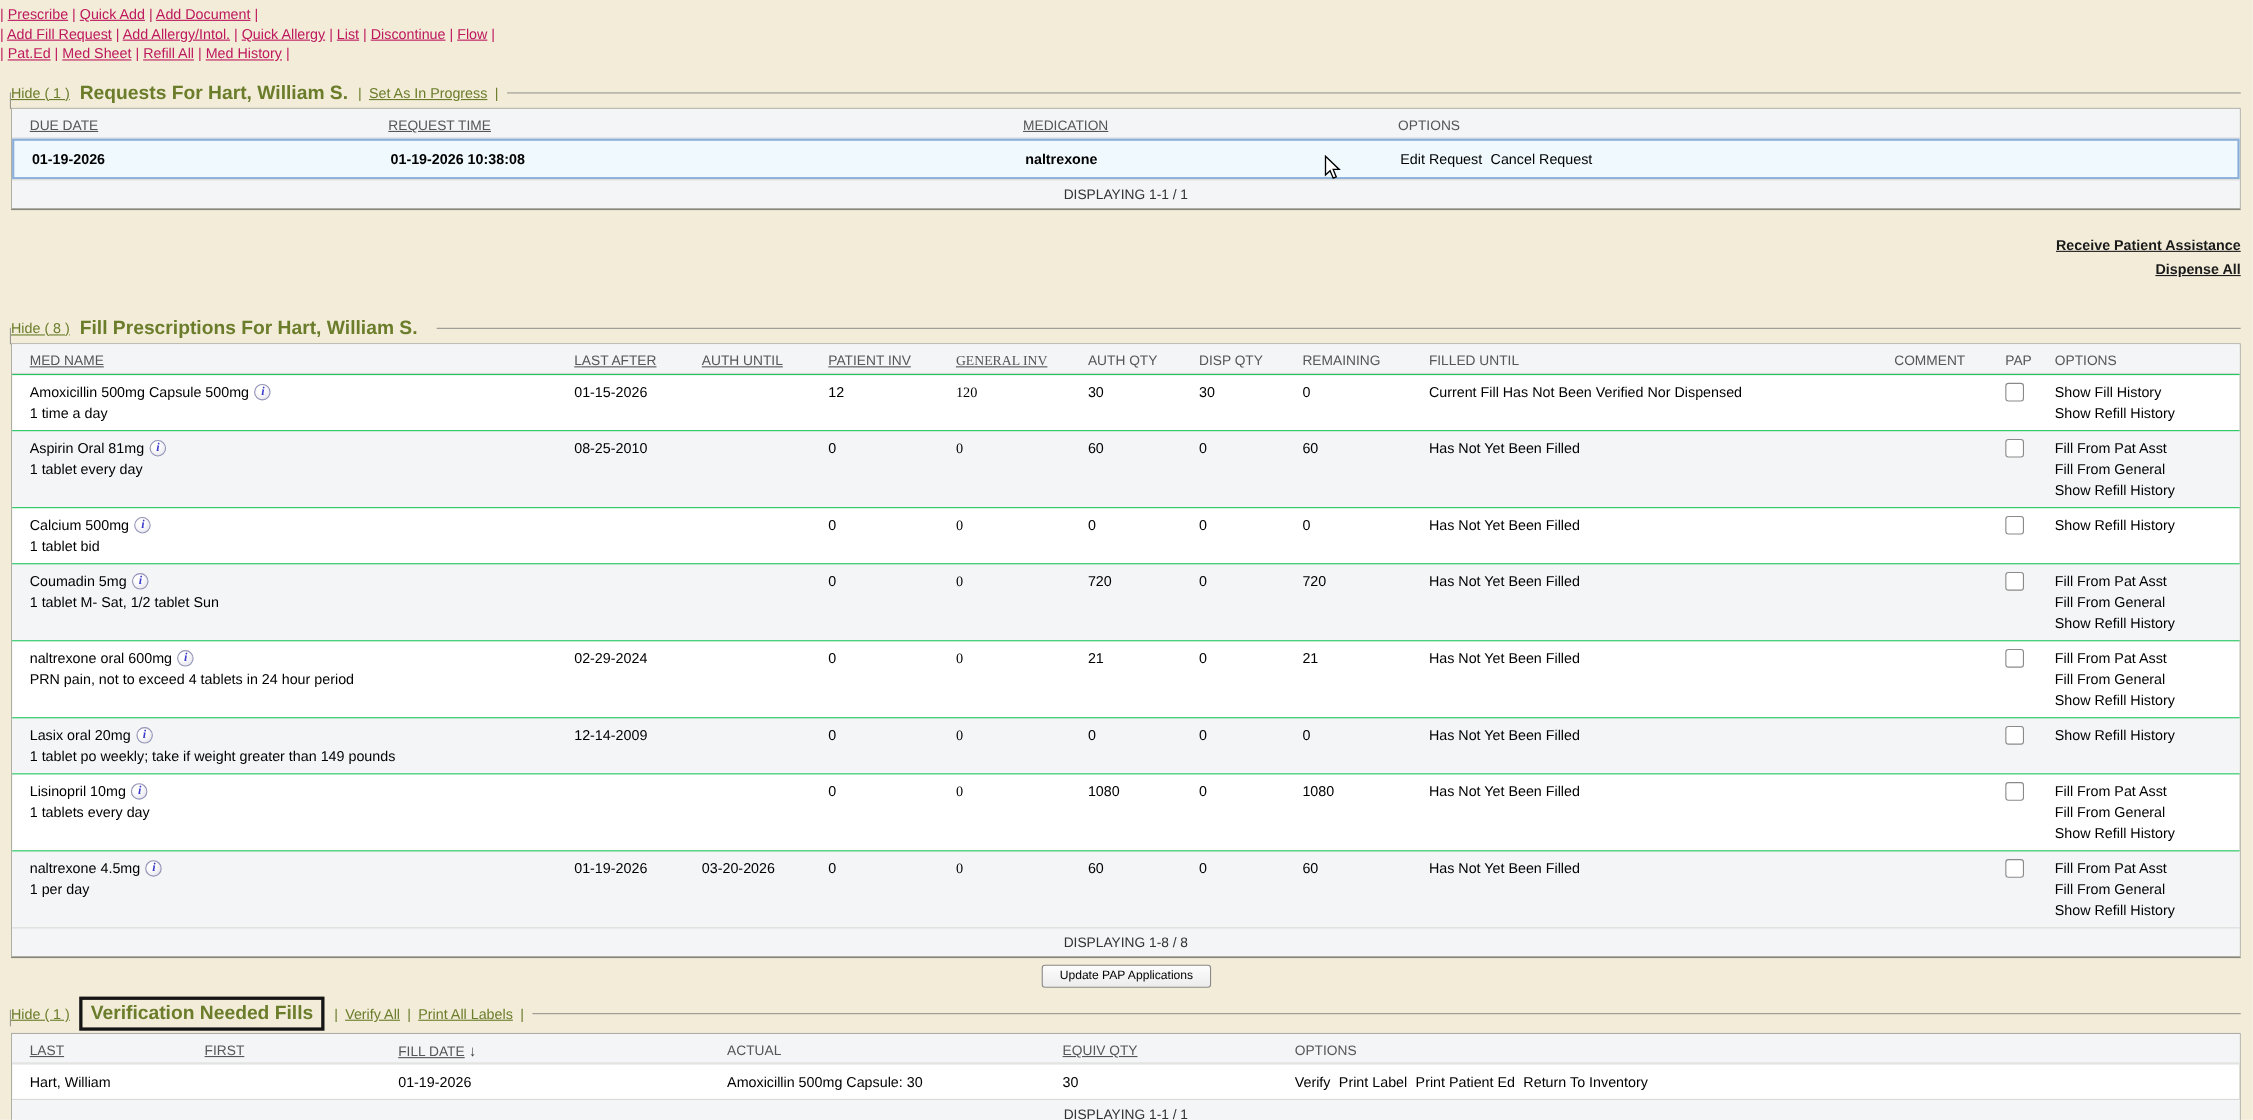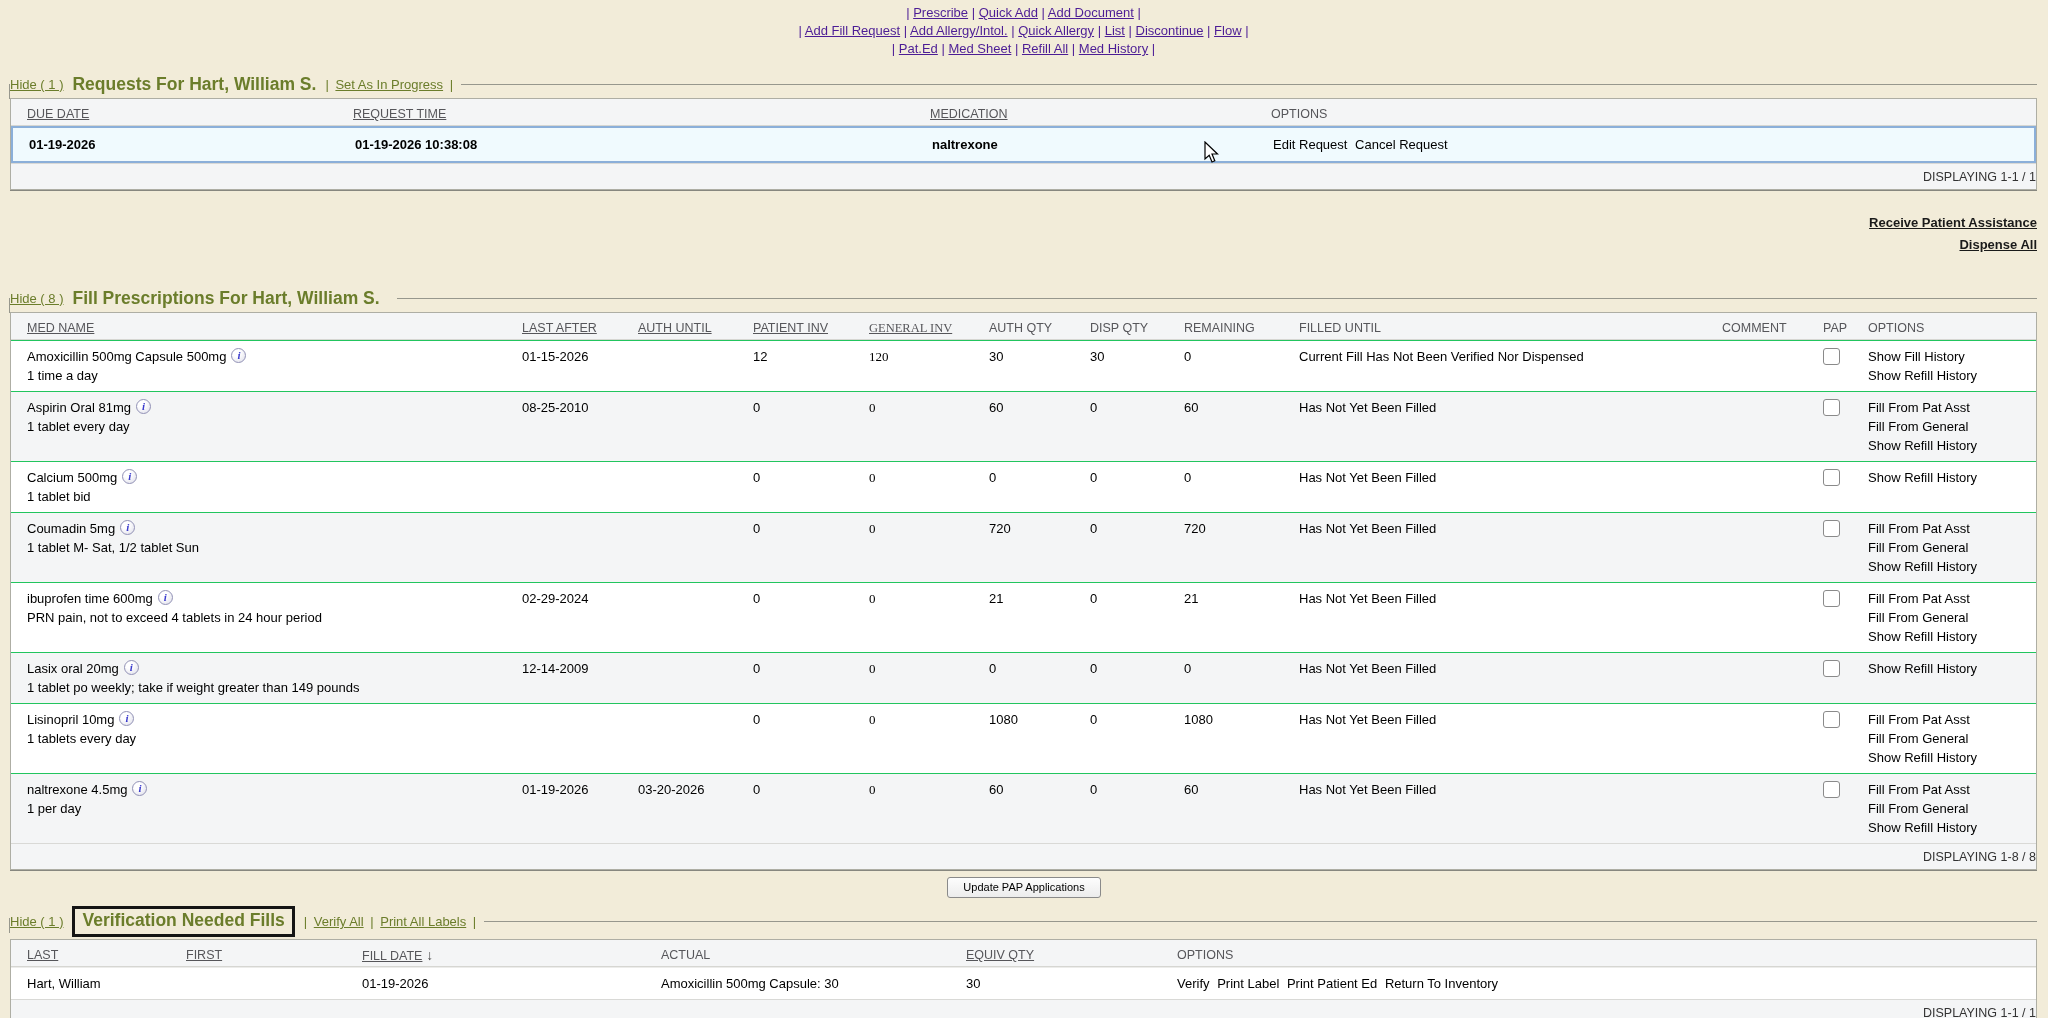--- a/index.html
+++ b/index.html
@@ -17,41 +17,41 @@
   html,body{width:2048px;height:1018px;overflow:hidden;}
   body{
     background:var(--page-bg);
     font-family:"Liberation Sans","DejaVu Sans",sans-serif;
     font-size:13px;color:#000;
     position:relative;
     padding-top:4px;
   }
   a{color:inherit;text-decoration:underline;cursor:pointer;}
   
-  .toolbar{text-align:center;padding-right:1px;color:#4c1d95;}
+  .toolbar{text-align:left;padding-right:1px;color:#be185d;}
   .toolbar-line{line-height:18px;white-space:nowrap;}
   
   .panel{position:relative;margin-top:14px;}
   .panel::before{content:'';position:absolute;left:9px;top:12px;width:1px;height:15px;background:var(--rule);}
   .legend{display:flex;align-items:center;padding-left:10px;min-height:24px;color:var(--accent-green);}
   .hide-link{font-weight:normal;font-size:13px;color:var(--accent-green);}
   .panel-title{font-size:17.5px;font-weight:bold;margin:0 9px;color:var(--accent-green);}
   .legend-actions{font-size:13px;color:var(--accent-green);white-space:nowrap;}
   .legend-actions a{margin:0 3px;}
   .legend-rule{flex:1;border-top:1px solid var(--rule);margin:0 11px 0 8px;height:0;align-self:center;}
   .boxed-title{border:3px solid #151515;padding:1px 7px 3px 7px;}
   
   .tbl{margin:2px 11px 0 10px;background:#fff;border:1px solid var(--tbl-border);box-shadow:0 1px 0 #87877f;}
   .trow{display:flex;align-items:flex-start;}
   .thead{background:var(--thead-bg);border-bottom:1px solid #d6d6d2;}
   .th{color:var(--hdr-text);height:26px;line-height:26px;font-size:12.5px;white-space:nowrap;overflow:hidden;}
   .th.sortable{text-decoration:underline;cursor:pointer;}
   .cell{padding:6px 4px 6px 10px;line-height:19px;}
   .cell:first-child{padding-left:16px;}
-  .tfoot{background:var(--thead-bg);border-top:1px solid #d9d9d6;text-align:right;
+  .tfoot{background:var(--thead-bg);border-top:1px solid #d9d9d6;text-align:center;
          color:#333;font-size:12.5px;height:26px;line-height:26px;}
   
   .c-r-due{width:332px;}
   .c-r-time{width:577px;}
   .c-r-med{width:341px;}
   .c-r-opt{flex:1;}
   .sel-row{background:var(--sel-bg);border:2px solid var(--sel-border);}
   .sel-row .cell{padding-top:7px;padding-bottom:7px;}
   .sel-row .bold{font-weight:bold;}
   .inline-links a{text-decoration:none;margin-right:4px;}
@@ -240,21 +240,21 @@
           <div class="cell c-com"></div>
           <div class="cell c-pap"><div class="pap-box" role="checkbox" aria-checked="false"></div></div>
           <div class="cell c-opt">
             <a class="opt-link">Fill From Pat Asst</a>
             <a class="opt-link">Fill From General</a>
             <a class="opt-link">Show Refill History</a>
           </div>
         </div>
         <div class="trow fill-row">
           <div class="cell c-med">
-            <div><span>ibuprofen time 600mg</span><span class="info-icon">i</span></div>
+            <div><span>naltrexone oral 600mg</span><span class="info-icon">i</span></div>
             <div class="sig">PRN pain, not to exceed 4 tablets in 24 hour period</div>
           </div>
           <div class="cell c-aa">02-29-2024</div>
           <div class="cell c-au"></div>
           <div class="cell c-pi">0</div>
           <div class="cell c-gi">0</div>
           <div class="cell c-aq">21</div>
           <div class="cell c-dq">0</div>
           <div class="cell c-rem">21</div>
           <div class="cell c-fu">Has Not Yet Been Filled</div>

